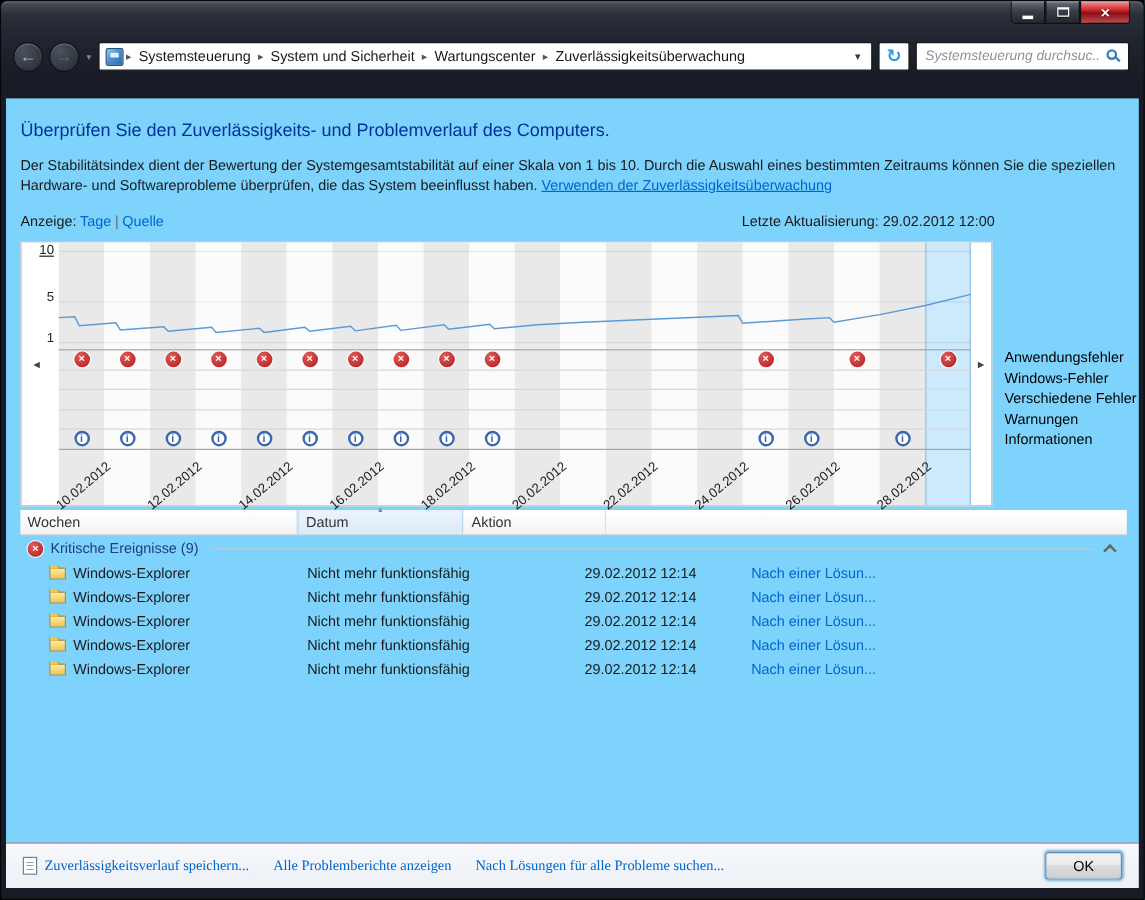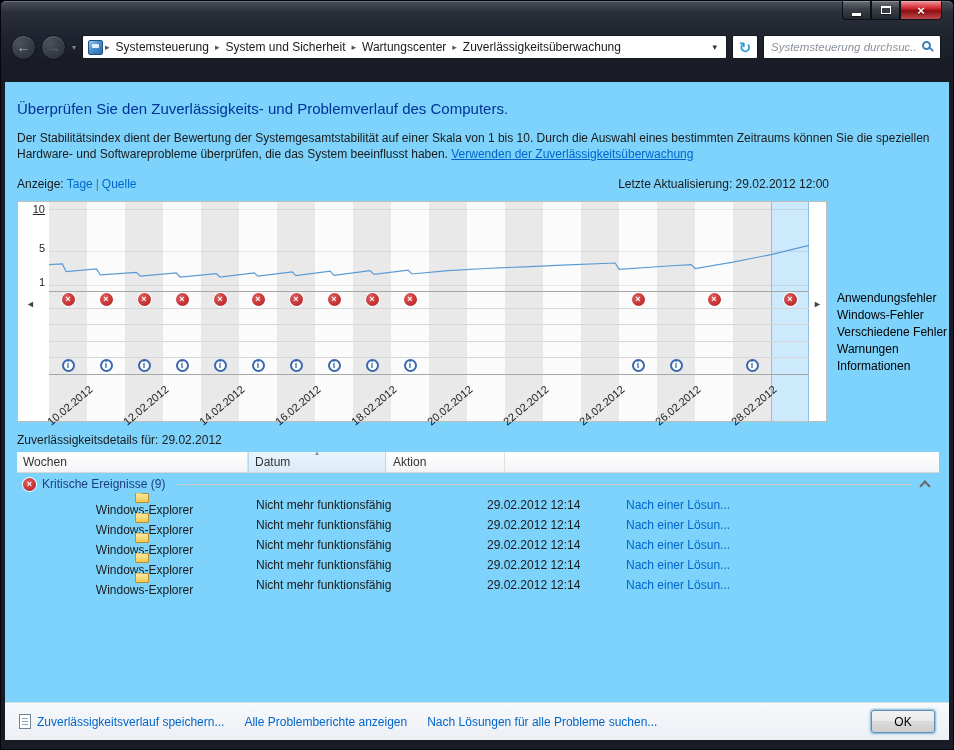--- a/index.html
+++ b/index.html
@@ -94,35 +94,35 @@
   .th.sorted { background:linear-gradient(#eaf4fc,#dcebf8); border-right:1px solid #b9d7ec; border-left:1px solid #b9d7ec; }
   .sort { position:absolute; top:-2px; left:50%; transform:translateX(-50%); font-size:6px; color:#6d8ca6; }
   .c-quelle { width:231px; } .c-zus { width:233px; padding-left:8px; } .c-datum { width:138px; padding-left:6px; } .c-aktion { width:119px; padding-left:7px; }
   .c-fill { flex:1; border-right:none; }
   .group-row { display:flex; align-items:center; height:22px; padding-left:6px; }
   .group-label { color:#1e3c7b; margin-left:6px; white-space:nowrap; }
   .group-rule { flex:1; height:1px; background:#c9c9c9; margin:0 10px 0 12px; }
   .collapse-chevron { width:8px; height:8px; border-top:2px solid #666; border-right:2px solid #666; transform:rotate(-45deg); margin:3px 10px 0 0; }
   .trow { display:flex; height:20px; align-items:center; }
   .cell { overflow:hidden; white-space:nowrap; }
-  .src { padding-left:24px; display:flex; align-items:center;flex-direction:column; }
+  .src { padding-left:24px; display:flex; align-items:center; }
   .folder-icon { position:relative; width:14px; height:10px; flex:0 0 auto;
     background:linear-gradient(#ffe9a2,#f3c64f); border:1px solid #b98f2e; border-radius:1px; margin-right:6px; }
   .folder-icon::before { content:''; position:absolute; top:-4px; left:-1px; width:6px; height:3px;
     background:#f3c64f; border:1px solid #b98f2e; border-bottom:none; border-radius:1px 1px 0 0; }
   .action-link { color:#0066cc; text-decoration:none; }
 
   
   .footer { position:absolute; left:4px; right:4px; bottom:9px; height:38px;
     background:linear-gradient(#f7f9fc,#eceff4); border-top:1px solid #d7dde4;
     display:flex; align-items:center; padding:0 14px; }
   .report-icon { width:12px; height:15px; background:#fff; border:1px solid #6f8195; margin-right:6px; position:relative; flex:0 0 auto; }
   .report-icon::before { content:''; position:absolute; left:2px; right:2px; top:3px; height:8px;
     background:repeating-linear-gradient(to bottom,#8fa4b8 0 1px,transparent 1px 3px); }
-  .footer-link { color:#0066cc; text-decoration:none; margin-right:20px; white-space:nowrap; }
+  .footer-link { color:#0066cc; text-decoration:none; margin-right:20px; white-space:nowrap;font-family:Liberation Serif, serif; }
   .ok-button { margin-left:auto; width:64px; height:23px; font-family:"Liberation Sans",sans-serif; font-size:12px; color:#000;
     background:linear-gradient(#f2f2f2,#ebebeb 45%,#dbdbdb 50%,#cfcfcf);
     border:1px solid #5e90b3; border-radius:3px; box-shadow:0 0 2px 1px #7ab2d8; }
 </style>
 </head>
 <body>
 
 <div class="window">
   <div class="topchrome"></div>
 
@@ -265,21 +265,20 @@
       </div>
       <div id="chart-legend" class="chart-legend">
           <div class="legend-item">Anwendungsfehler</div>
           <div class="legend-item">Windows-Fehler</div>
           <div class="legend-item">Verschiedene Fehler</div>
           <div class="legend-item">Warnungen</div>
           <div class="legend-item">Informationen</div>
         </div>
     </div>
 
-    <div class="details-title">Zuverlässigkeitsdetails für: 29.02.2012</div>
 
     <div class="table">
       <div class="thead">
         <div class="th c-quelle">
             <span>Wochen</span>
           </div>
         <div class="th c-datum sorted">
           <span class="sort">▲</span>
           <span>Datum</span>
         </div>

